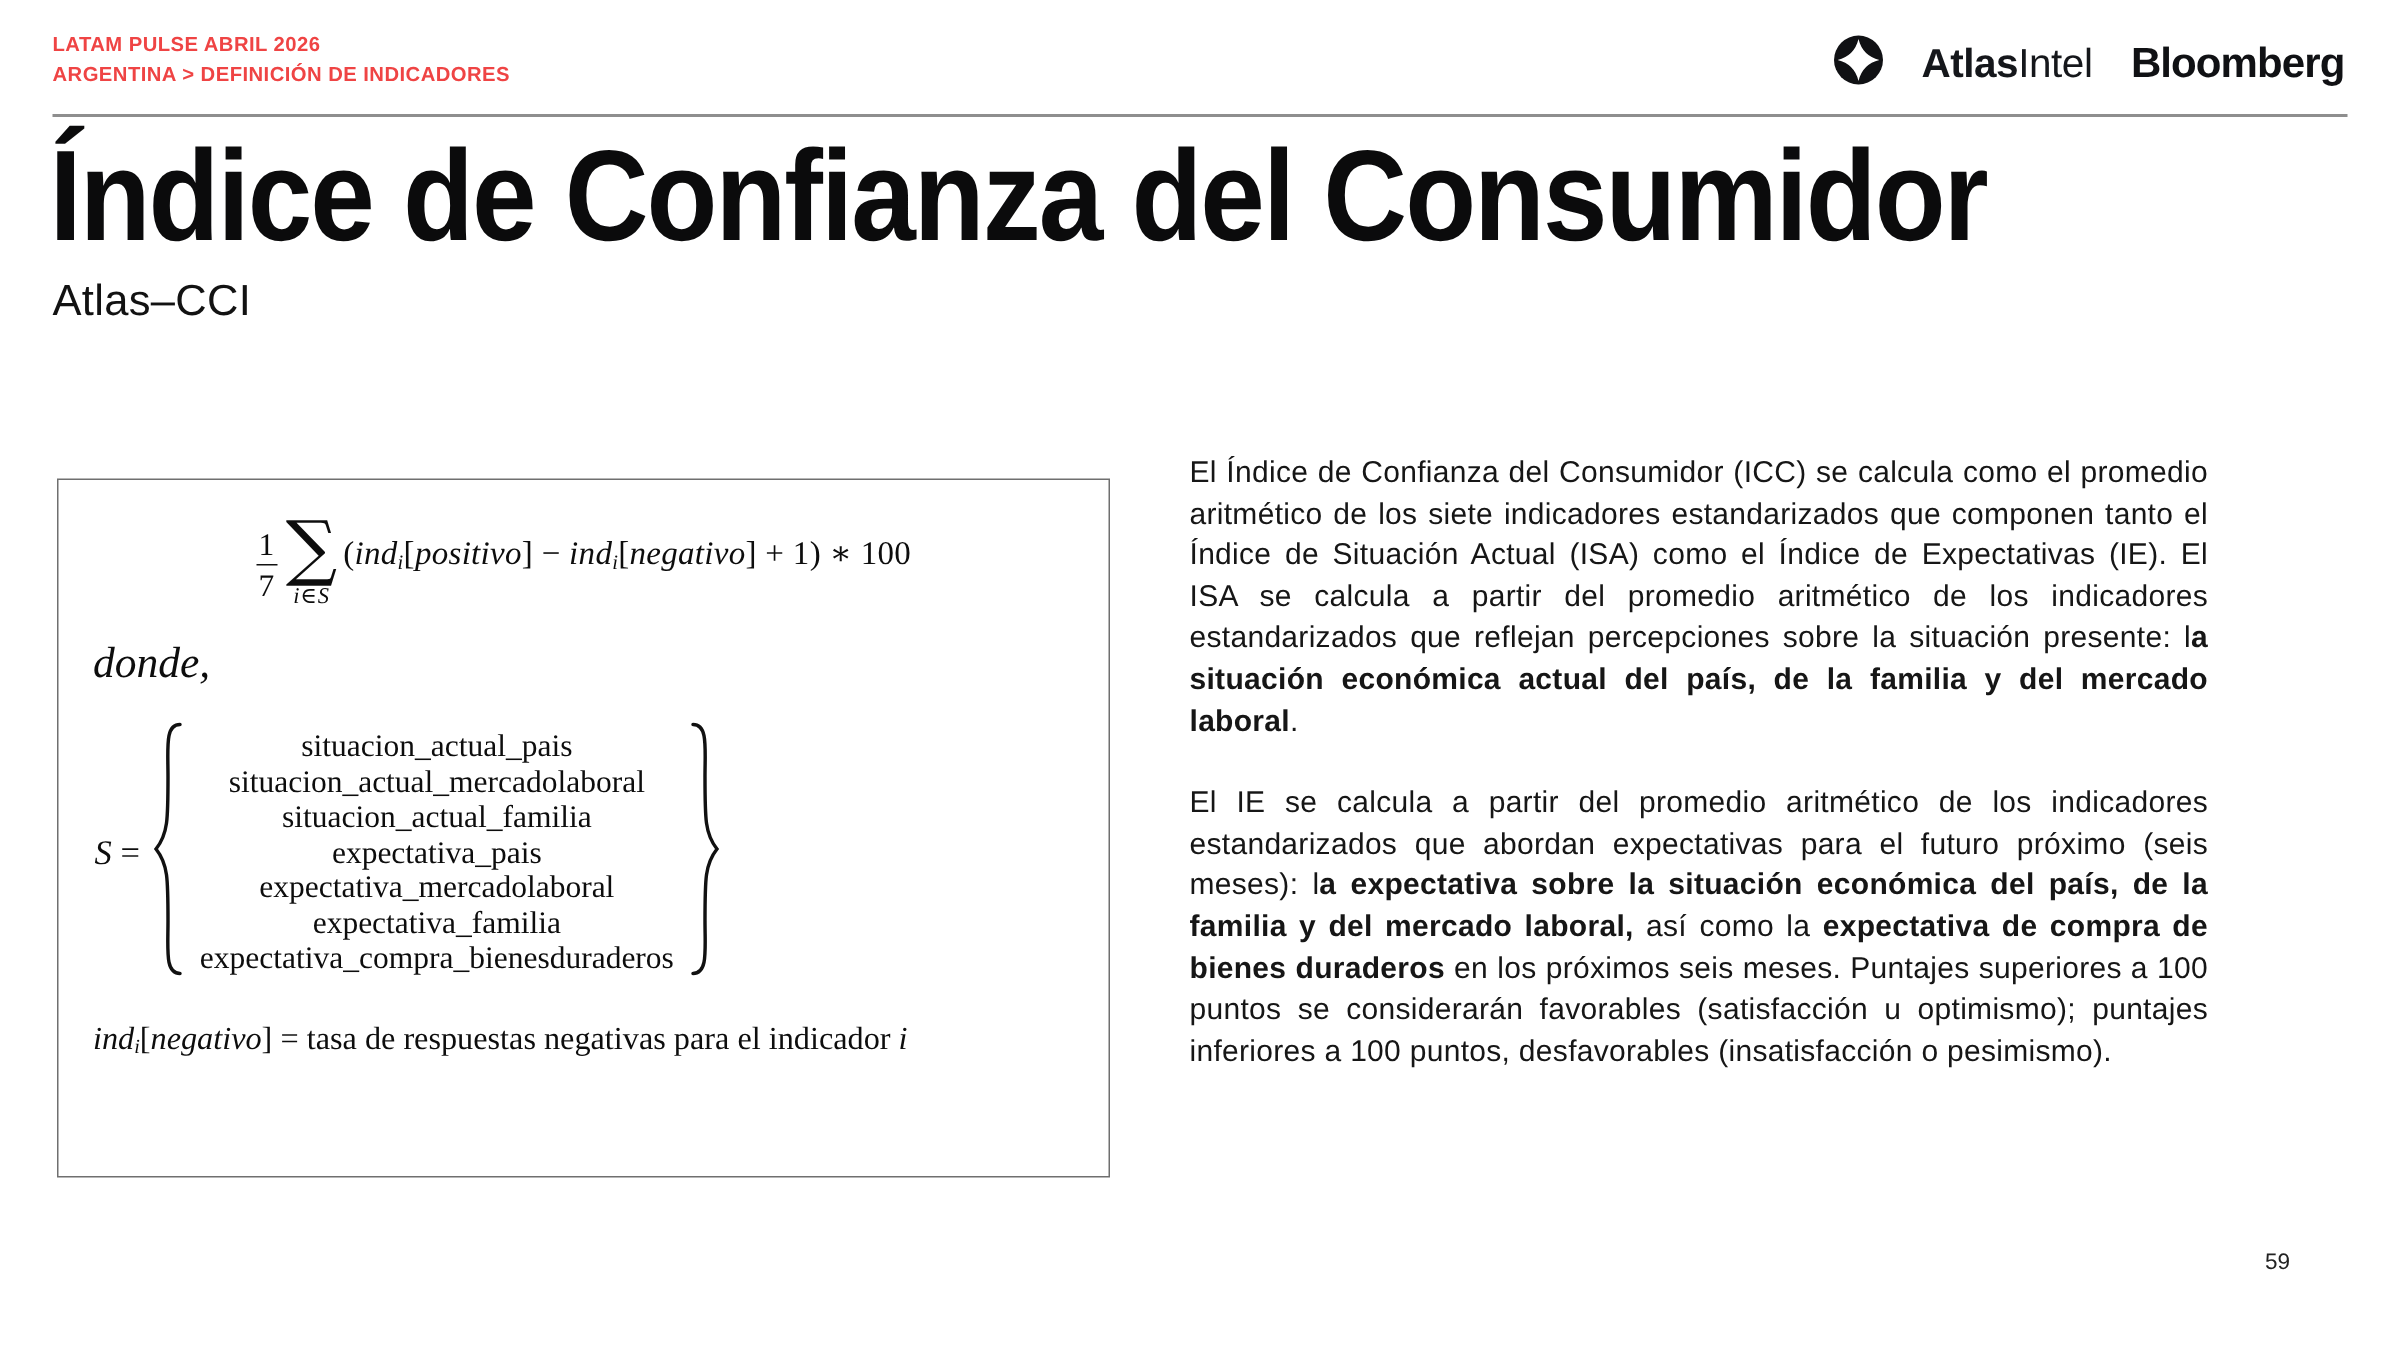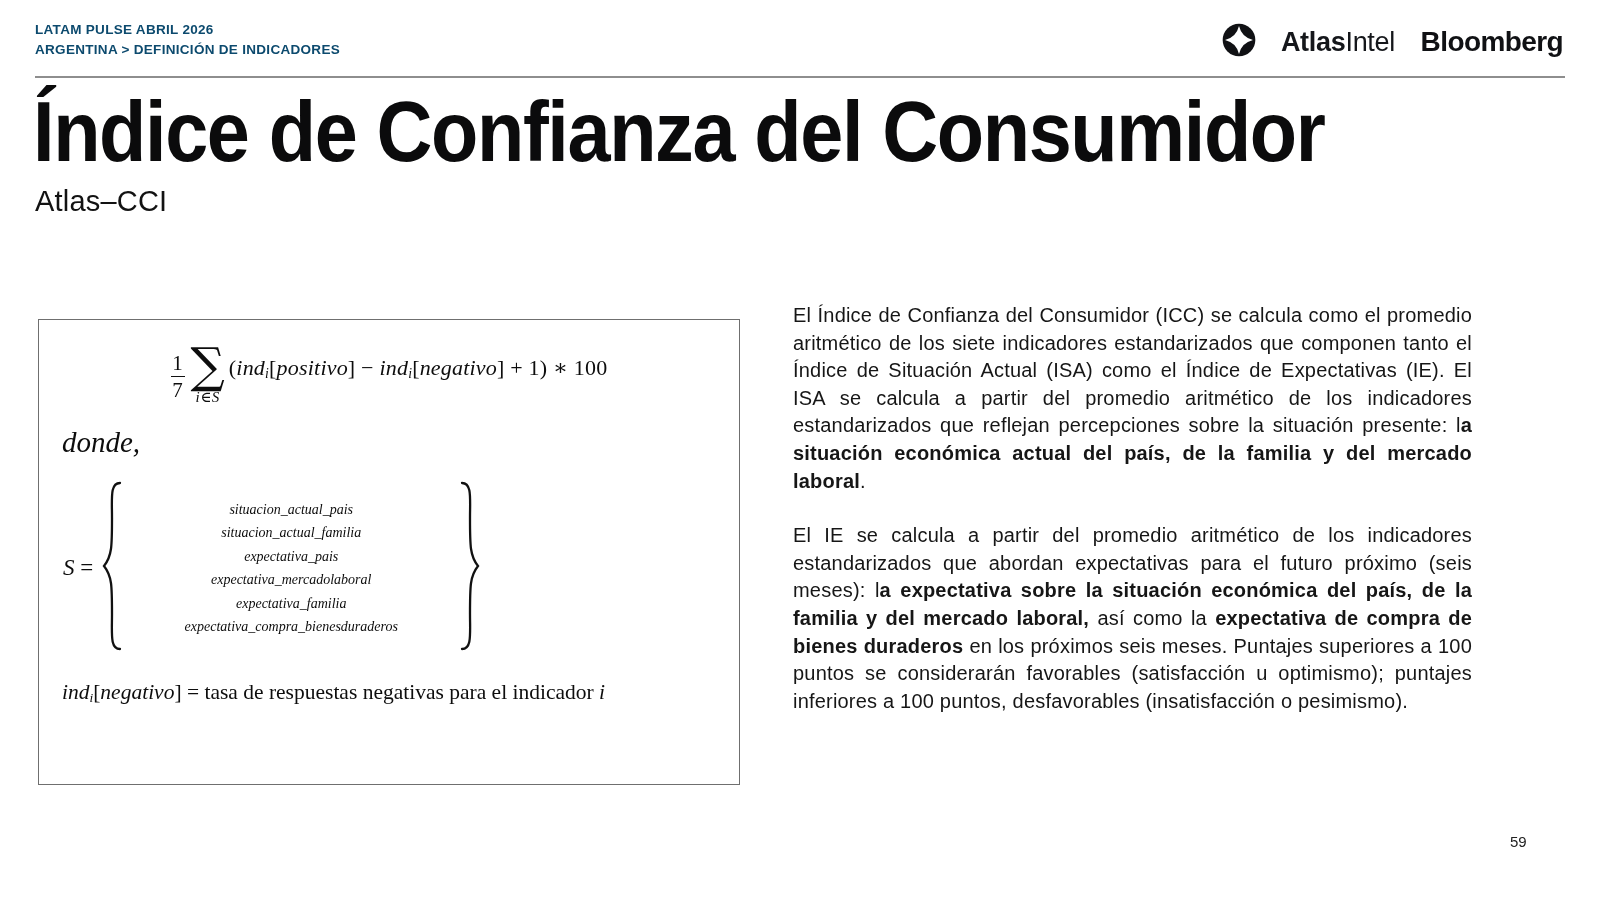--- a/index.html
+++ b/index.html
@@ -6,21 +6,21 @@
   html, body { margin: 0; padding: 0; background: #ffffff; }
   .slide {
     position: relative; width: 1600px; height: 900px;
     background: #ffffff; overflow: hidden;
     font-family: "Liberation Sans", sans-serif; color: #111;
   }
   
   .kicker {
     position: absolute; left: 35px; top: 20px;
     font-size: 13.5px; font-weight: 700; letter-spacing: .3px;
-    line-height: 20px; color: #0c4a6e; white-space: nowrap;
+    line-height: 20px; color: #ef4444; white-space: nowrap;
   }
   .logos-atlas {
     position: absolute; right: 205px; top: 23px;
     display: flex; align-items: center; gap: 25px;
   }
   .atlas-text { font-size: 27px; letter-spacing: -0.3px; color: #15171b; display: flex; }
   .atlas-text .bold-part { font-weight: 700; }
   .logo-bloomberg {
     position: absolute; right: 37px; top: 26px;
     font-size: 28px; font-weight: 700; letter-spacing: -0.6px; color: #101114;
@@ -56,21 +56,21 @@
   .sum  { display: inline-flex; flex-direction: column; align-items: center; margin-right: 4px; }
   .sigma { font-size: 48px; line-height: .8; font-family: "DejaVu Serif", serif; }
   .limits { font-size: 15px; letter-spacing: .5px; margin-top: 4px; }
   .expr { font-size: 22px; letter-spacing: .2px; white-space: nowrap; margin-bottom: 15px; }
   .f-donde { position: absolute; left: 23px; top: 106px; font-size: 29px; font-style: italic; }
   .f-set { position: absolute; left: 24px; top: 160px; display: flex; align-items: center; }
   .s-eq { font-size: 23px; margin-right: 8px; white-space: pre; }
   .brace-svg { flex: 0 0 auto; }
   .set-items {
     display: flex; flex-direction: column; align-items: center;
-    font-size: 14px; line-height: 23.5px; font-style: italic;
+    font-size: 21px; line-height: 23.5px; 
     min-width: 336px; text-align: center; padding: 0 4px;
   }
   .f-defs { position: absolute; left: 23px; top: 358px; font-size: 21.5px; line-height: 28.5px; }
   
   .b { font-weight: 700; }
   .i { font-style: italic; }
   .sub { font-size: .62em; font-style: italic; vertical-align: -0.22em; }
   
   .body-text {
     position: absolute; left: 793px; top: 302px; width: 679px;
@@ -130,20 +130,21 @@
 
     <div class="f-set">
       <span class="s-eq"><span class="i">S</span><span> =</span></span>
       <span class="brace-svg">
         <svg width="22" height="172" viewBox="0 0 22 172" aria-hidden="true">
           <path d="M19 3 C9 3 11 18 11 38 C11 66 11 76 3 86 C11 96 11 106 11 134 C11 154 9 169 19 169" fill="none" stroke="#111" stroke-width="2.3" stroke-linecap="round"></path>
         </svg>
       </span>
       <div class="set-items">
           <div>situacion_actual_pais</div>
+          <div>situacion_actual_mercadolaboral</div>
           <div>situacion_actual_familia</div>
           <div>expectativa_pais</div>
           <div>expectativa_mercadolaboral</div>
           <div>expectativa_familia</div>
           <div>expectativa_compra_bienesduraderos</div>
         </div>
       <span class="brace-svg">
         <svg width="22" height="172" viewBox="0 0 22 172" aria-hidden="true">
           <path d="M3 3 C13 3 11 18 11 38 C11 66 11 76 19 86 C11 96 11 106 11 134 C11 154 13 169 3 169" fill="none" stroke="#111" stroke-width="2.3" stroke-linecap="round"></path>
         </svg>

